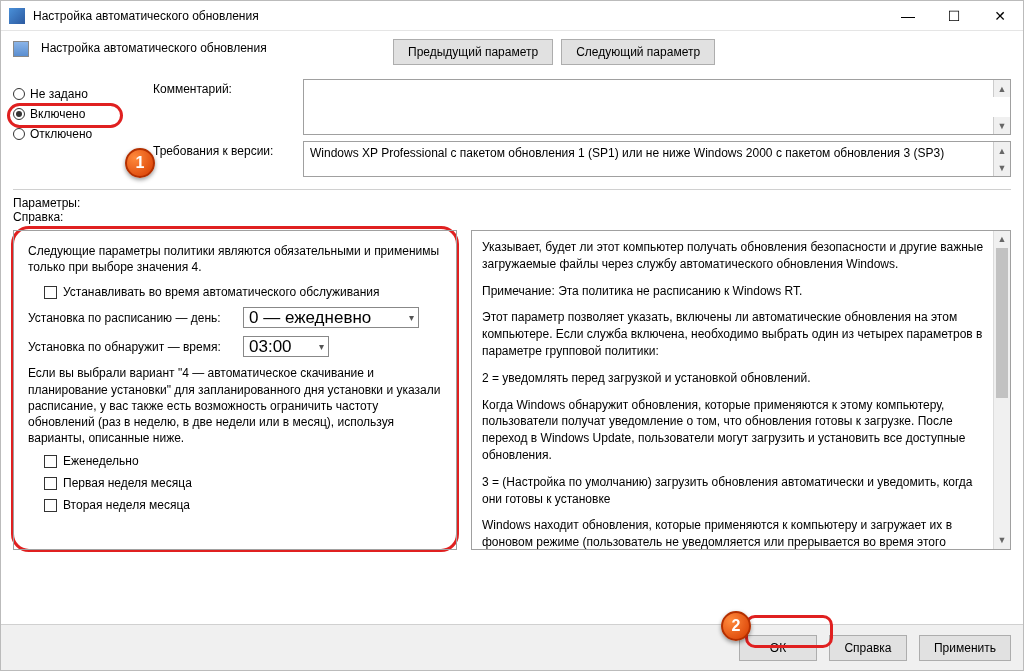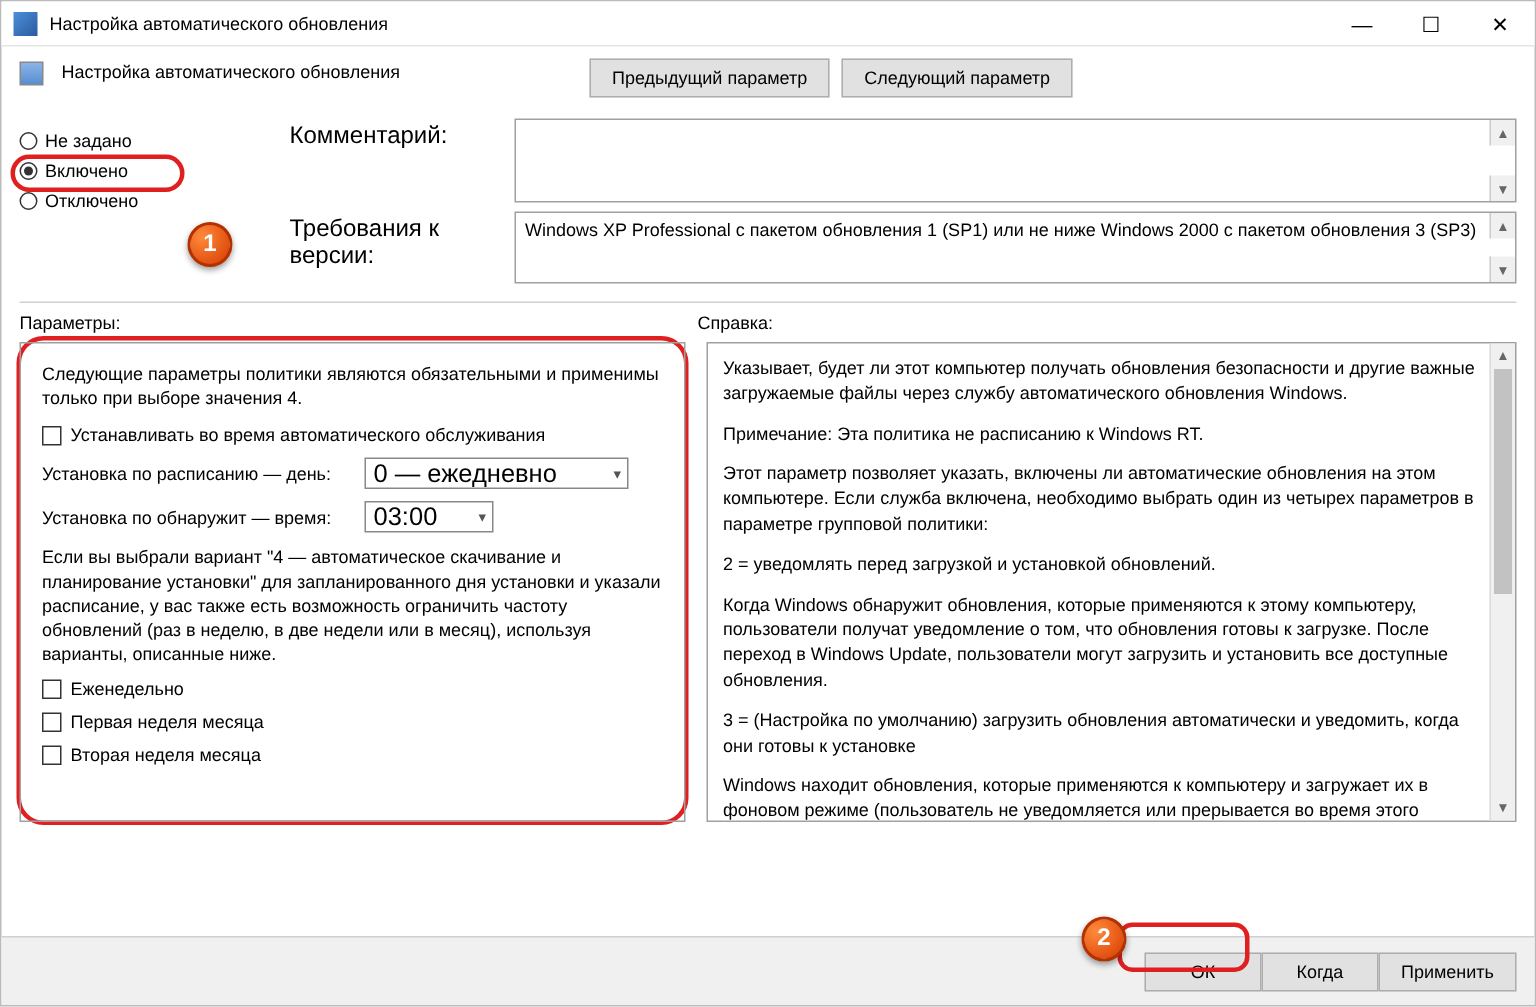--- a/index.html
+++ b/index.html
@@ -21,49 +21,49 @@
 .radio-row { display: flex; align-items: center; gap: 5px; margin: 6px 0; font-size: 12px; position: relative; }
 .radio { width: 12px; height: 12px; border-radius: 50%; border: 1px solid #333; display: inline-flex; align-items: center; justify-content: center; background: #fff; }
 .radio.checked::after { content: ""; width: 6px; height: 6px; border-radius: 50%; background: #333; }
 .callout-red { border: 3px solid #e02020; border-radius: 14px; position: absolute; }
 .callout1 { left: -6px; top: -4px; width: 116px; height: 25px; }
 .marker { position: absolute; width: 30px; height: 30px; border-radius: 50%; background: radial-gradient(circle at 30% 30%, #ff8a3c, #d63a00); color: #fff; font-weight: bold; font-size: 16px; display: flex; align-items: center; justify-content: center; border: 2px solid #b33000; box-shadow: 0 2px 4px rgba(0,0,0,0.4); z-index: 10; }
 .marker1 { left: 124px; top: 147px; }
 .marker2 { left: 720px; top: 610px; }
 .forms { flex: 1; }
 .form-row { display: flex; margin-bottom: 6px; }
-.form-lbl { width: 150px; padding-top: 3px; font-size: 16px; margin-left: 40px; }
+.form-lbl { width: 150px; padding-top: 3px; font-size: 12px; }
 .textarea { flex: 1; height: 56px; border: 1px solid #a0a0a0; background: #fff; resize: none; font-family: inherit; font-size: 12px; padding: 2px 4px; position: relative; }
 .textarea .scrollbtn { position: absolute; right: 0; width: 17px; height: 17px; background: #f0f0f0; border-left: 1px solid #ccc; display: flex; align-items: center; justify-content: center; font-size: 9px; color: #666; }
-.reqbox { flex: 1; height: 48px; border: 1px solid #a0a0a0; background: #fff; padding: 4px 20px 4px 6px; font-size: 12px; position: relative; }
+.reqbox { flex: 1; height: 36px; border: 1px solid #a0a0a0; background: #fff; padding: 4px 20px 4px 6px; font-size: 12px; position: relative; }
 .reqbox .scrollbtn { position: absolute; right: 0; width: 17px; height: 17px; background: #f0f0f0; border-left: 1px solid #ccc; display: flex; align-items: center; justify-content: center; font-size: 9px; color: #666; }
 .sep { border: none; border-top: 1px solid #d0d0d0; margin: 6px 0 4px 0; }
-.labels2 { display: flex; margin-top: 6px; }
+.labels2 { display: flex; margin-top: 6px; flex-direction: column; }
 .labels2 .l1 { width: 452px; font-size: 12px; }
 .labels2 .l2 { flex: 1; font-size: 12px; }
 .lower { display: flex; gap: 14px; margin-top: 6px; height: 320px; }
 .params { width: 444px; position: relative; }
 .params .redbox { position: absolute; left: -2px; top: -4px; right: -2px; bottom: -2px; border: 3px solid #e02020; border-radius: 18px; pointer-events: none; }
 .params-inner { border: 1px solid #a0a0a0; height: 100%; padding: 12px 14px; overflow: hidden; position: relative; font-size: 12px; }
 .pnote { margin-bottom: 10px; line-height: 1.35; }
-.chk-row { display: flex; align-items: center; gap: 6px; margin: 8px 0; }
+.chk-row { display: flex; align-items: center; gap: 6px; margin: 8px 16px; }
 .chk { width: 13px; height: 13px; border: 1px solid #333; background: #fff; display: inline-block; }
 .sched-row { display: flex; align-items: center; margin: 8px 0; }
 .sched-row .slabel { width: 215px; }
 .combo { border: 1px solid #888; height: 21px; display: flex; align-items: center; padding: 0 18px 0 5px; min-width: 80px; background: #fff; position: relative; font-size: 17px; }
 .combo::after { content: "▾"; position: absolute; right: 4px; font-size: 10px; color: #555; }
 .combo.day { width: 176px; }
 .combo.time { width: 86px; }
 .ppara { margin: 8px 0; line-height: 1.35; }
 .help { flex: 1; border: 1px solid #a0a0a0; padding: 8px 20px 8px 10px; overflow: hidden; font-size: 12px; line-height: 1.4; position: relative; }
 .help p { margin-bottom: 10px; }
 .help .sbar { position: absolute; right: 0; top: 0; bottom: 0; width: 17px; background: #f0f0f0; border-left: 1px solid #dcdcdc; }
 .help .sbar .sbtn { height: 17px; display: flex; align-items: center; justify-content: center; font-size: 9px; color: #666; background: #f0f0f0; }
 .help .sbar .thumb { position: absolute; left: 2px; right: 2px; top: 17px; height: 150px; background: #c2c2c2; }
-.footer { position: absolute; bottom: 0; left: 0; right: 0; height: 46px; background: #f0f0f0; border-top: 1px solid #d0d0d0; display: flex; align-items: center; justify-content: flex-end; gap: 0; padding: 0 12px; }
+.footer { position: absolute; bottom: 0; left: 0; right: 0; height: 46px; background: #f0f0f0; border-top: 1px solid #d0d0d0; display: flex; align-items: center; justify-content: flex-end; gap: 12px; padding: 0 12px; }
 .footer .btn { min-width: 78px; }
 .callout-ok { position: absolute; border: 3px solid #e02020; border-radius: 10px; left: 744px; top: 614px; width: 88px; height: 33px; pointer-events: none; }
 </style>
 </head>
 <body>
 
 <div class="window">
 
   <div class="titlebar">
     <div class="icon"></div>
@@ -177,21 +177,21 @@
           <div class="sbtn">▲</div>
           <div class="thumb"></div>
           <div class="sbtn" style="position:absolute;bottom:0;left:0;right:0">▼</div>
         </div>
       </div>
     </div>
   </div>
 
   <div class="footer">
     <div class="btn">ОК</div>
-    <div class="btn">Когда</div>
+    <div class="btn">Справка</div>
     <div class="btn">Применить</div>
   </div>
 
   <div class="marker marker1">1</div>
   <div class="marker marker2">2</div>
   <div class="callout-ok"></div>
 
 </div>
 
 </body></html>

